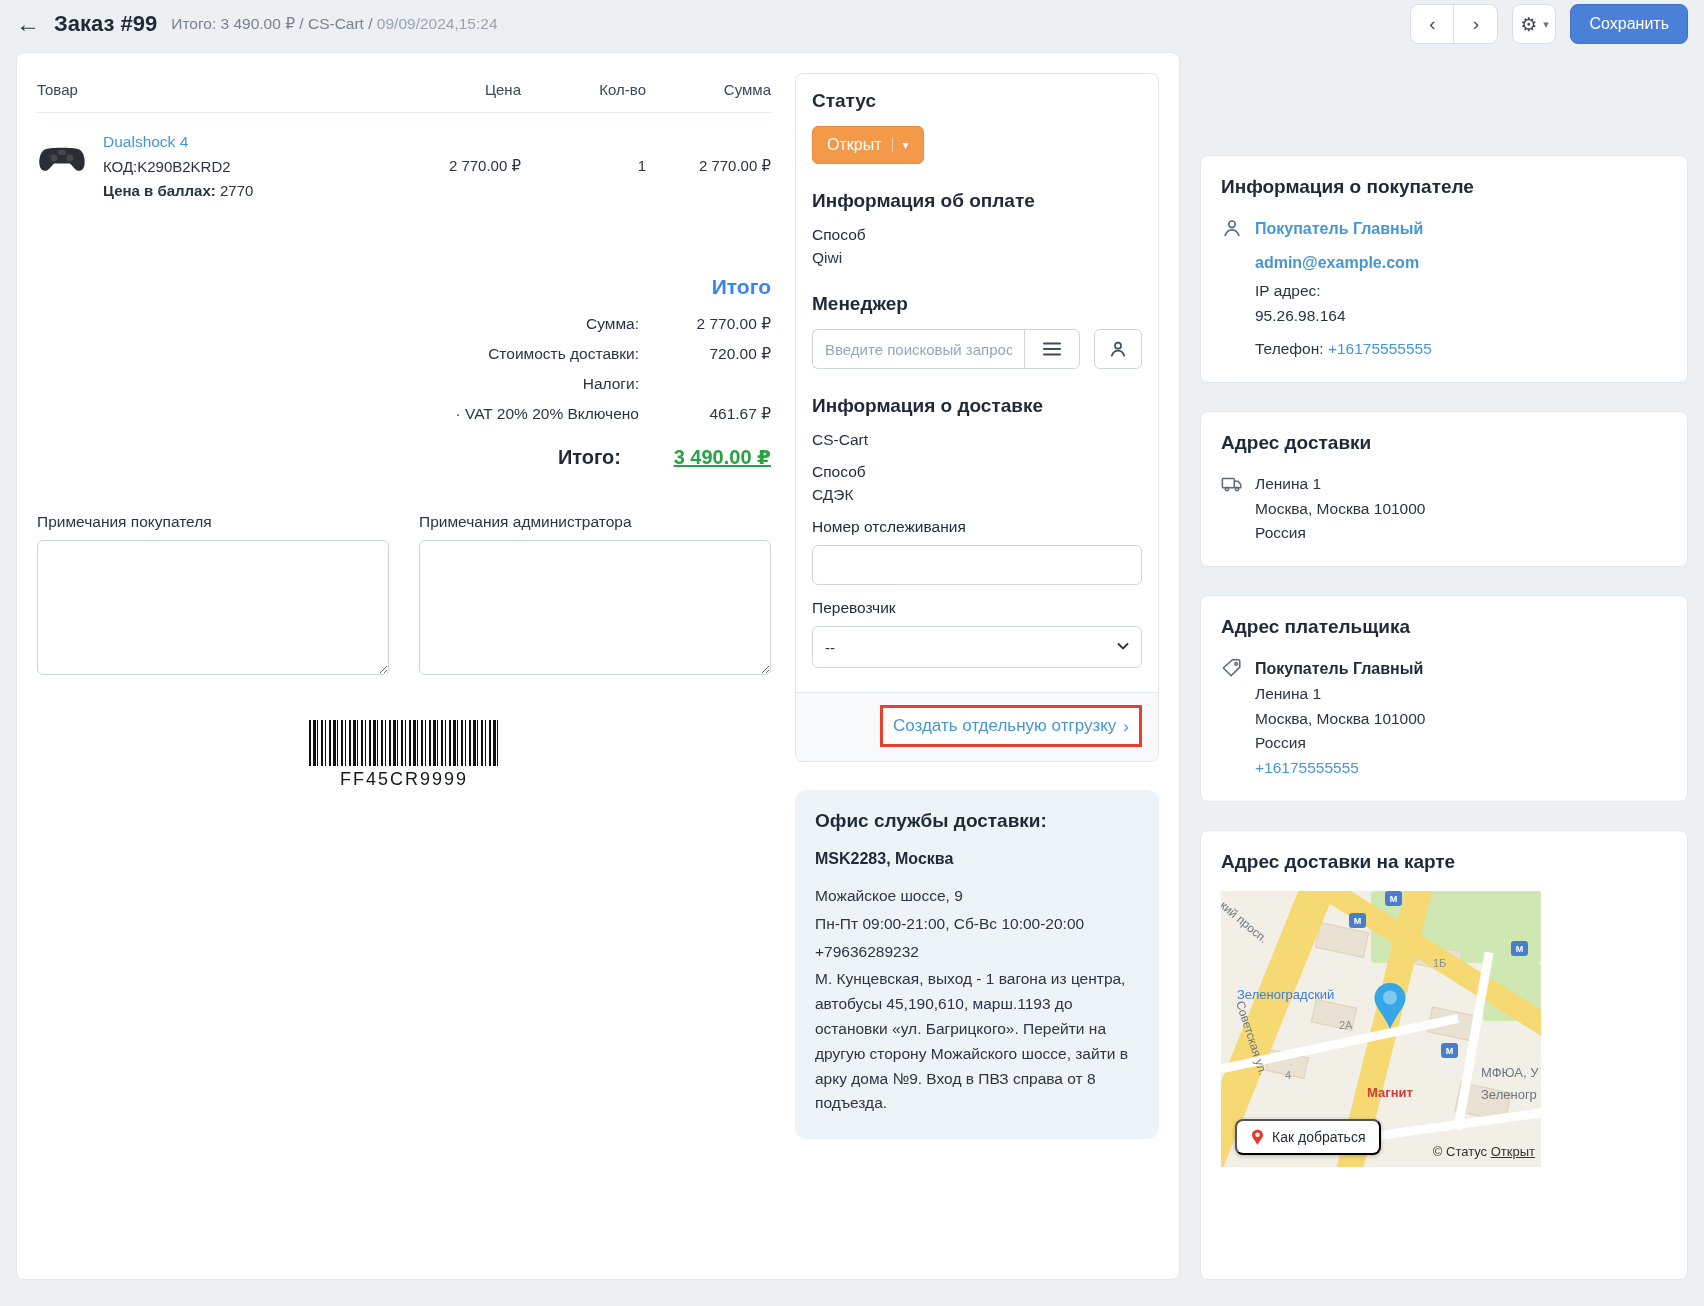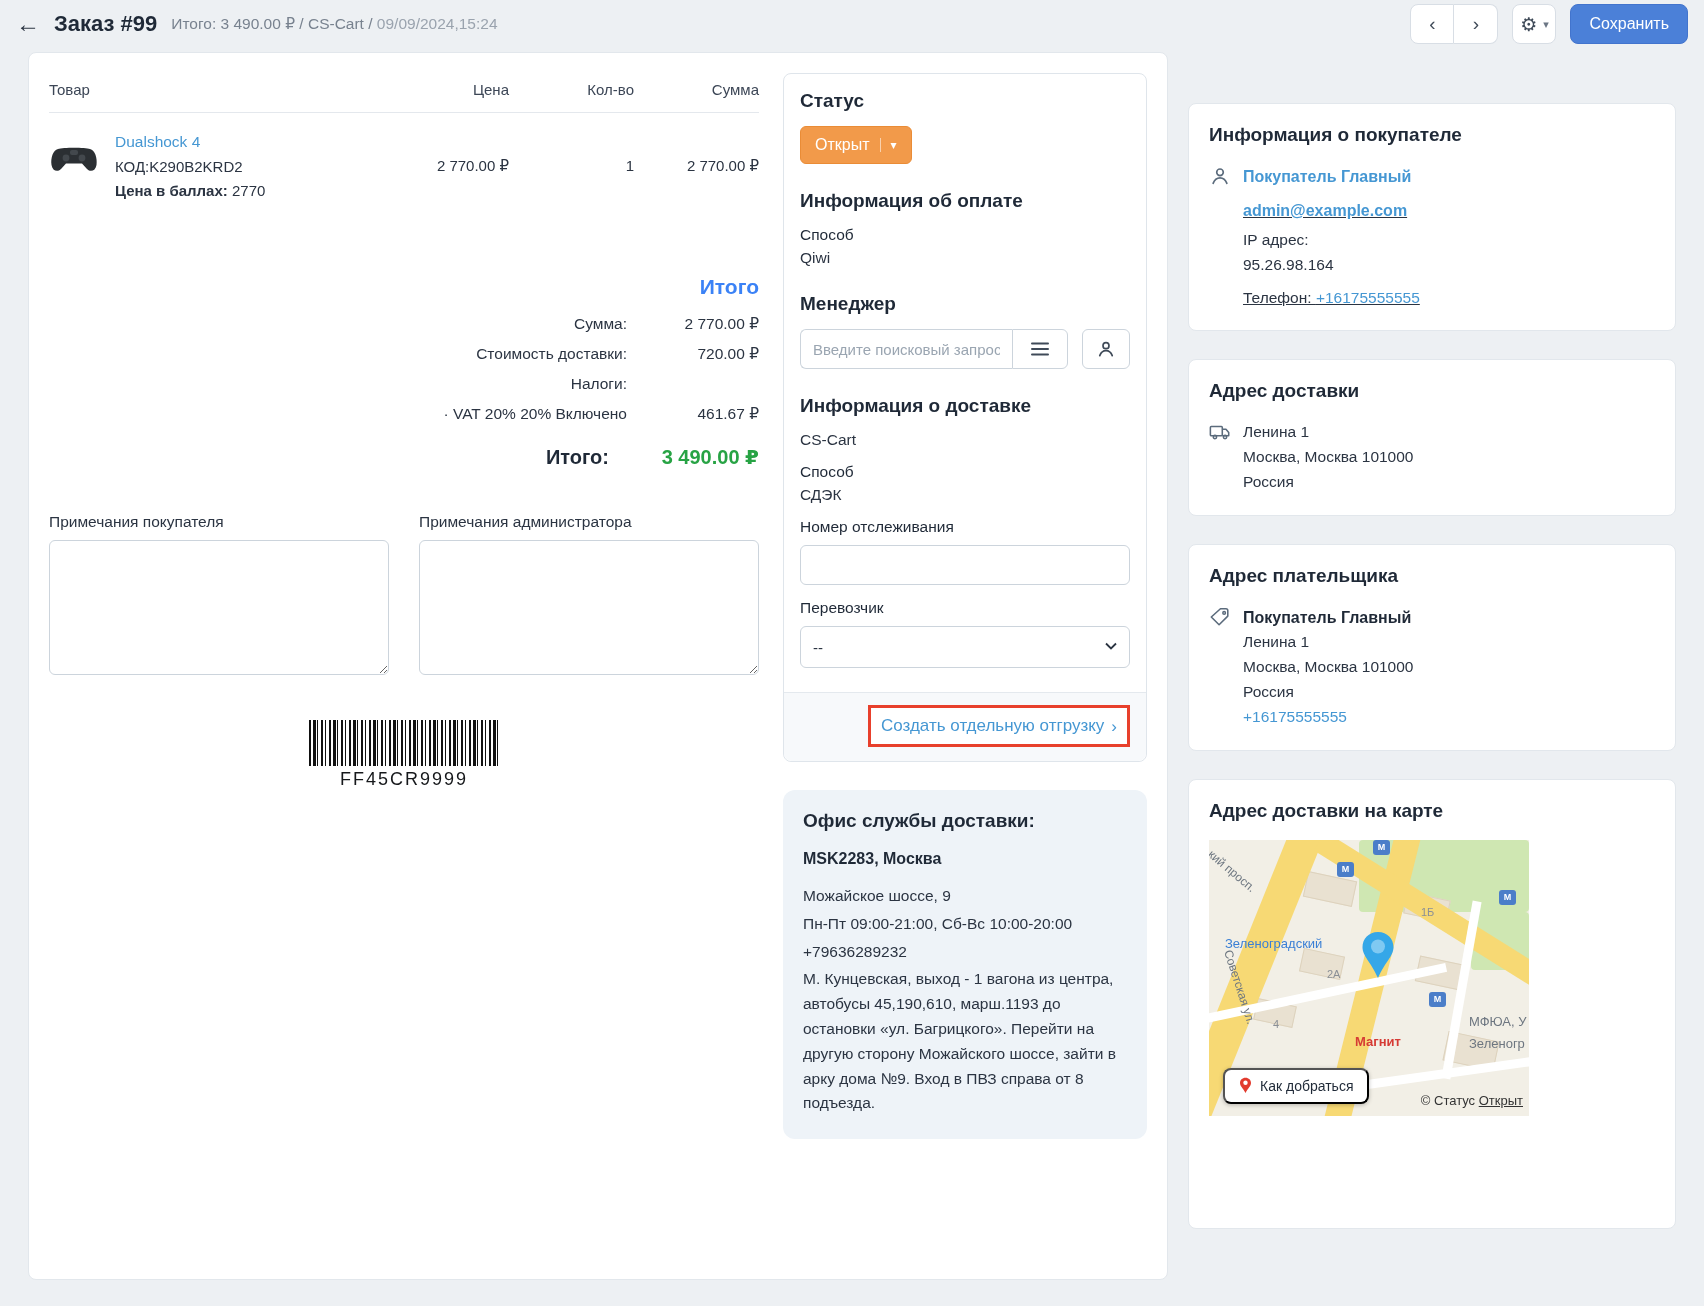--- a/index.html
+++ b/index.html
@@ -26,21 +26,21 @@
   }
   .btn-group .icon-btn:first-child { border-radius:8px 0 0 8px; }
   .btn-group .icon-btn:last-child  { border-radius:0 8px 8px 0; border-left:none; }
   .icon-btn .mini-caret { font-size:11px; color:#6b7684; }
   .save-btn {
     background:#4b80d8; color:#fff; border:1px solid #4274cd; height:40px;
     padding:0 18px; font-size:16px; border-radius:8px; cursor:pointer;
   }
 
   
-  .content { display:flex; gap:20px; padding:4px 28px 20px; align-items:center; }
+  .content { display:flex; gap:20px; padding:4px 16px 20px; align-items:flex-end; }
   .main-card {
     background:#fff; border:1px solid #e2e7ec; border-radius:8px;
     flex:1; display:flex; gap:24px; padding:20px; min-height:1228px;
   }
   .left-col { flex:1; min-width:0; }
   .status-col { width:364px; flex-shrink:0; }
   .sidebar { width:488px; flex-shrink:0; display:flex; flex-direction:column; gap:28px; }
 
   
   .ptable-head { display:flex; border-bottom:1px solid #e4e8ed; padding:8px 0 14px; color:#3c4656; font-size:15px; }
@@ -55,21 +55,21 @@
   .pcell { padding-top:24px; }
 
   
   .totals { margin-top:56px; font-size:15.5px; }
   .totals-title { text-align:right; font-size:21px; font-weight:bold; margin-bottom:16px; color:#3b82f6; }
   .trow { display:flex; justify-content:flex-end; margin-bottom:12px; }
   .tlabel { text-align:right; color:#2b3442; }
   .tvalue { width:132px; text-align:right; }
   .grand { display:flex; justify-content:flex-end; margin-top:22px; align-items:baseline; }
   .grand-label { font-size:20px; font-weight:bold; color:#1f2937; }
-  .grand-value { width:150px; text-align:right; font-size:20px; font-weight:bold; color:#27a344; }
+  .grand-value { width:150px; text-align:right; font-size:20px; font-weight:bold; color:#27a344;text-decoration:underline; }
 
   
   .notes { display:flex; gap:30px; margin-top:44px; }
   .note { flex:1; }
   .note label { font-size:15.5px; display:block; margin-bottom:9px; color:#2b3442; }
   .note textarea {
     width:100%; height:135px; border:1px solid #ccd4dc; border-radius:6px;
     resize:both; padding:8px 10px; font:inherit; color:#2b3442; background:#fff;
   }
 
@@ -133,21 +133,21 @@
   .office .oname { font-weight:bold; font-size:16px; margin-bottom:16px; color:#1f2937; }
   .office .oline { font-size:15.5px; line-height:1.6; margin-bottom:3px; color:#2b3442; }
 
   
   .card { background:#fff; border:1px solid #e2e7ec; border-radius:8px; padding:20px; }
   .card h3 { font-size:19px; margin-bottom:18px; color:#1f2937; }
   .info-row { display:flex; gap:10px; }
   .info-icon { width:24px; color:#5b6b7c; flex-shrink:0; padding-top:1px; }
   .info-body { flex:1; font-size:15.5px; line-height:1.6; }
   .blue-bold { color:#4597d3; font-weight:bold; font-size:16px; }
-  .mt8 { margin-top:8px;text-decoration:underline; } .mt10 { margin-top:4px; }
+  .mt8 { margin-top:8px; } .mt10 { margin-top:4px; }
   .addr-line { color:#2b3442; }
   .name-bold { font-weight:bold; font-size:16px; color:#1f2937; }
 
   
   .map-card { min-height:450px; }
   .map { position:relative; width:320px; height:276px; overflow:hidden; background:#f2efe6; margin-top:6px; cursor:grab; }
   .map .park { position:absolute; background:#cfe7b2; border-radius:4px; }
   .map .road-y { position:absolute; background:#f7d974; }
   .map .road-w { position:absolute; background:#ffffff; }
   .map .bld { position:absolute; background:#e9e1d1; border:1px solid #ddd2bd; }

